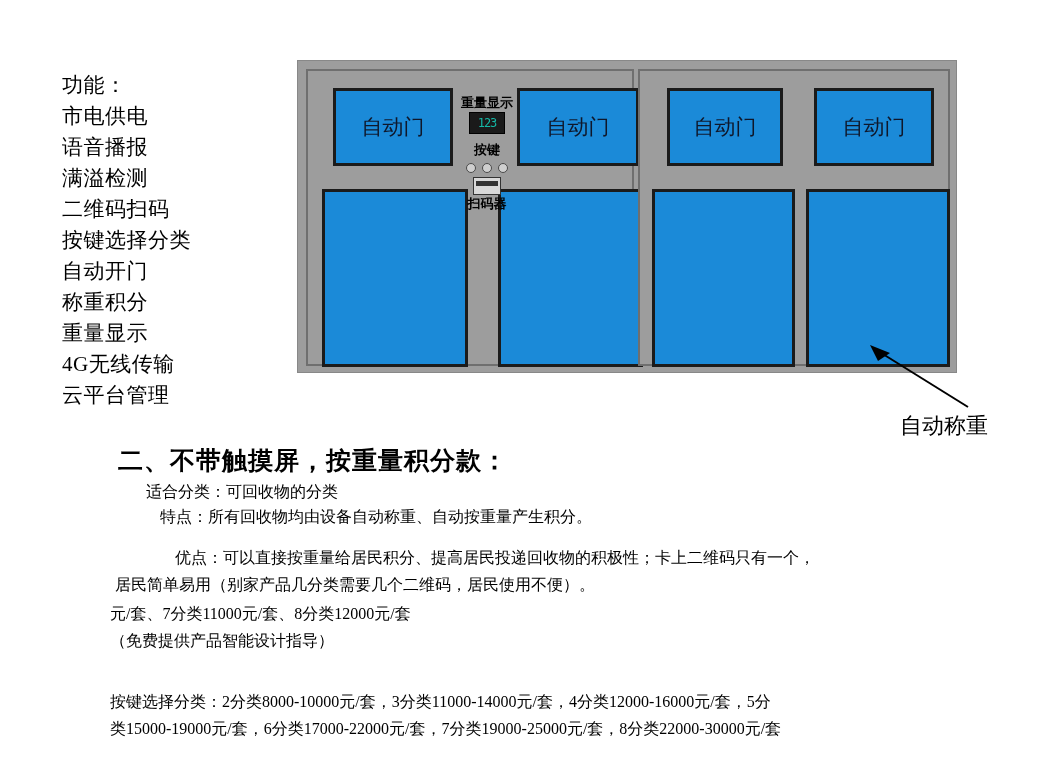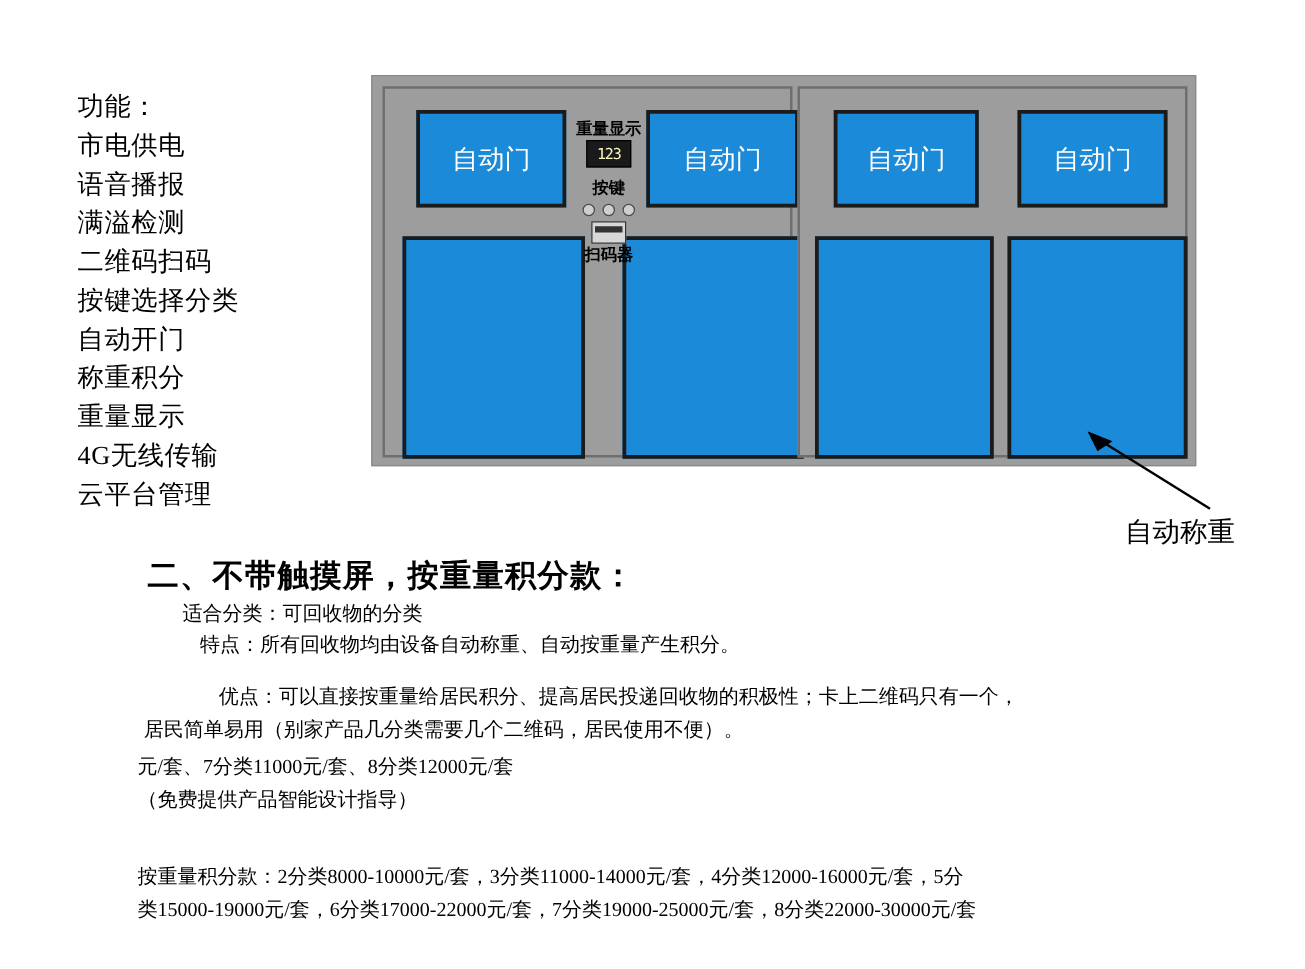--- a/index.html
+++ b/index.html
@@ -68,21 +68,21 @@
   }
   .door {
     position: absolute;
     background: #1b8ad8;
     border: 3px solid #1b1b1b;
     box-sizing: border-box;
     display: flex;
     align-items: center;
     justify-content: center;
     font-size: 21px;
-    color: #ffffff;
+    color: #0f172a;
     font-family: Liberation Mono, monospace;
   }
   
   .door-top-1 { left: 25px;  top: 17px; width: 120px; height: 78px; }
   .door-top-2 { left: 209px; top: 17px; width: 122px; height: 78px; }
   .door-top-3 { left: 367px; top: 17px; width: 116px; height: 78px; }
   .door-top-4 { left: 514px; top: 17px; width: 120px; height: 78px; }
   
   .door-bot-1 { left: 14px;  top: 118px; width: 146px; height: 178px; }
   .door-bot-2 { left: 190px; top: 118px; width: 145px; height: 178px; }
@@ -102,21 +102,21 @@
     font-family: "Liberation Sans", sans-serif;
     white-space: nowrap;
     line-height: 15px;
   }
   .weight-display {
     width: 34px;
     height: 20px;
     margin: 2px auto 0 auto;
     background: #1a1a1a;
     border: 1px solid #000;
-    color: #fef9c3;
+    color: #14b8a6;
     font-family: "DejaVu Sans Mono", monospace;
     font-size: 12px;
     line-height: 20px;
     text-align: center;
     letter-spacing: -1px;
   }
   .btn-row {
     margin: 6px auto 2px auto;
     display: flex;
     justify-content: center;
@@ -251,17 +251,17 @@
     <span>优点：可以直接按重量给居民积分、提高居民投递回收物的积极性；卡上二维码只有一个，</span>
     <span class="l2">居民简单易用（别家产品几分类需要几个二维码，居民使用不便）。</span>
   </div>
 
   <div class="para p-price">
     <span class="l2">元/套、7分类11000元/套、8分类12000元/套</span>
     <span class="l3">（免费提供产品智能设计指导）</span>
   </div>
 
   <div class="para p-market">
-    <span>按重量积分款：2分类8000-10000元/套，3分类11000-14000元/套，4分类12000-16000元/套，5分</span>
+    <span>按键选择分类：2分类8000-10000元/套，3分类11000-14000元/套，4分类12000-16000元/套，5分</span>
     <span class="l2">类15000-19000元/套，6分类17000-22000元/套，7分类19000-25000元/套，8分类22000-30000元/套</span>
   </div>
 
 </div>
 
 </body></html>

